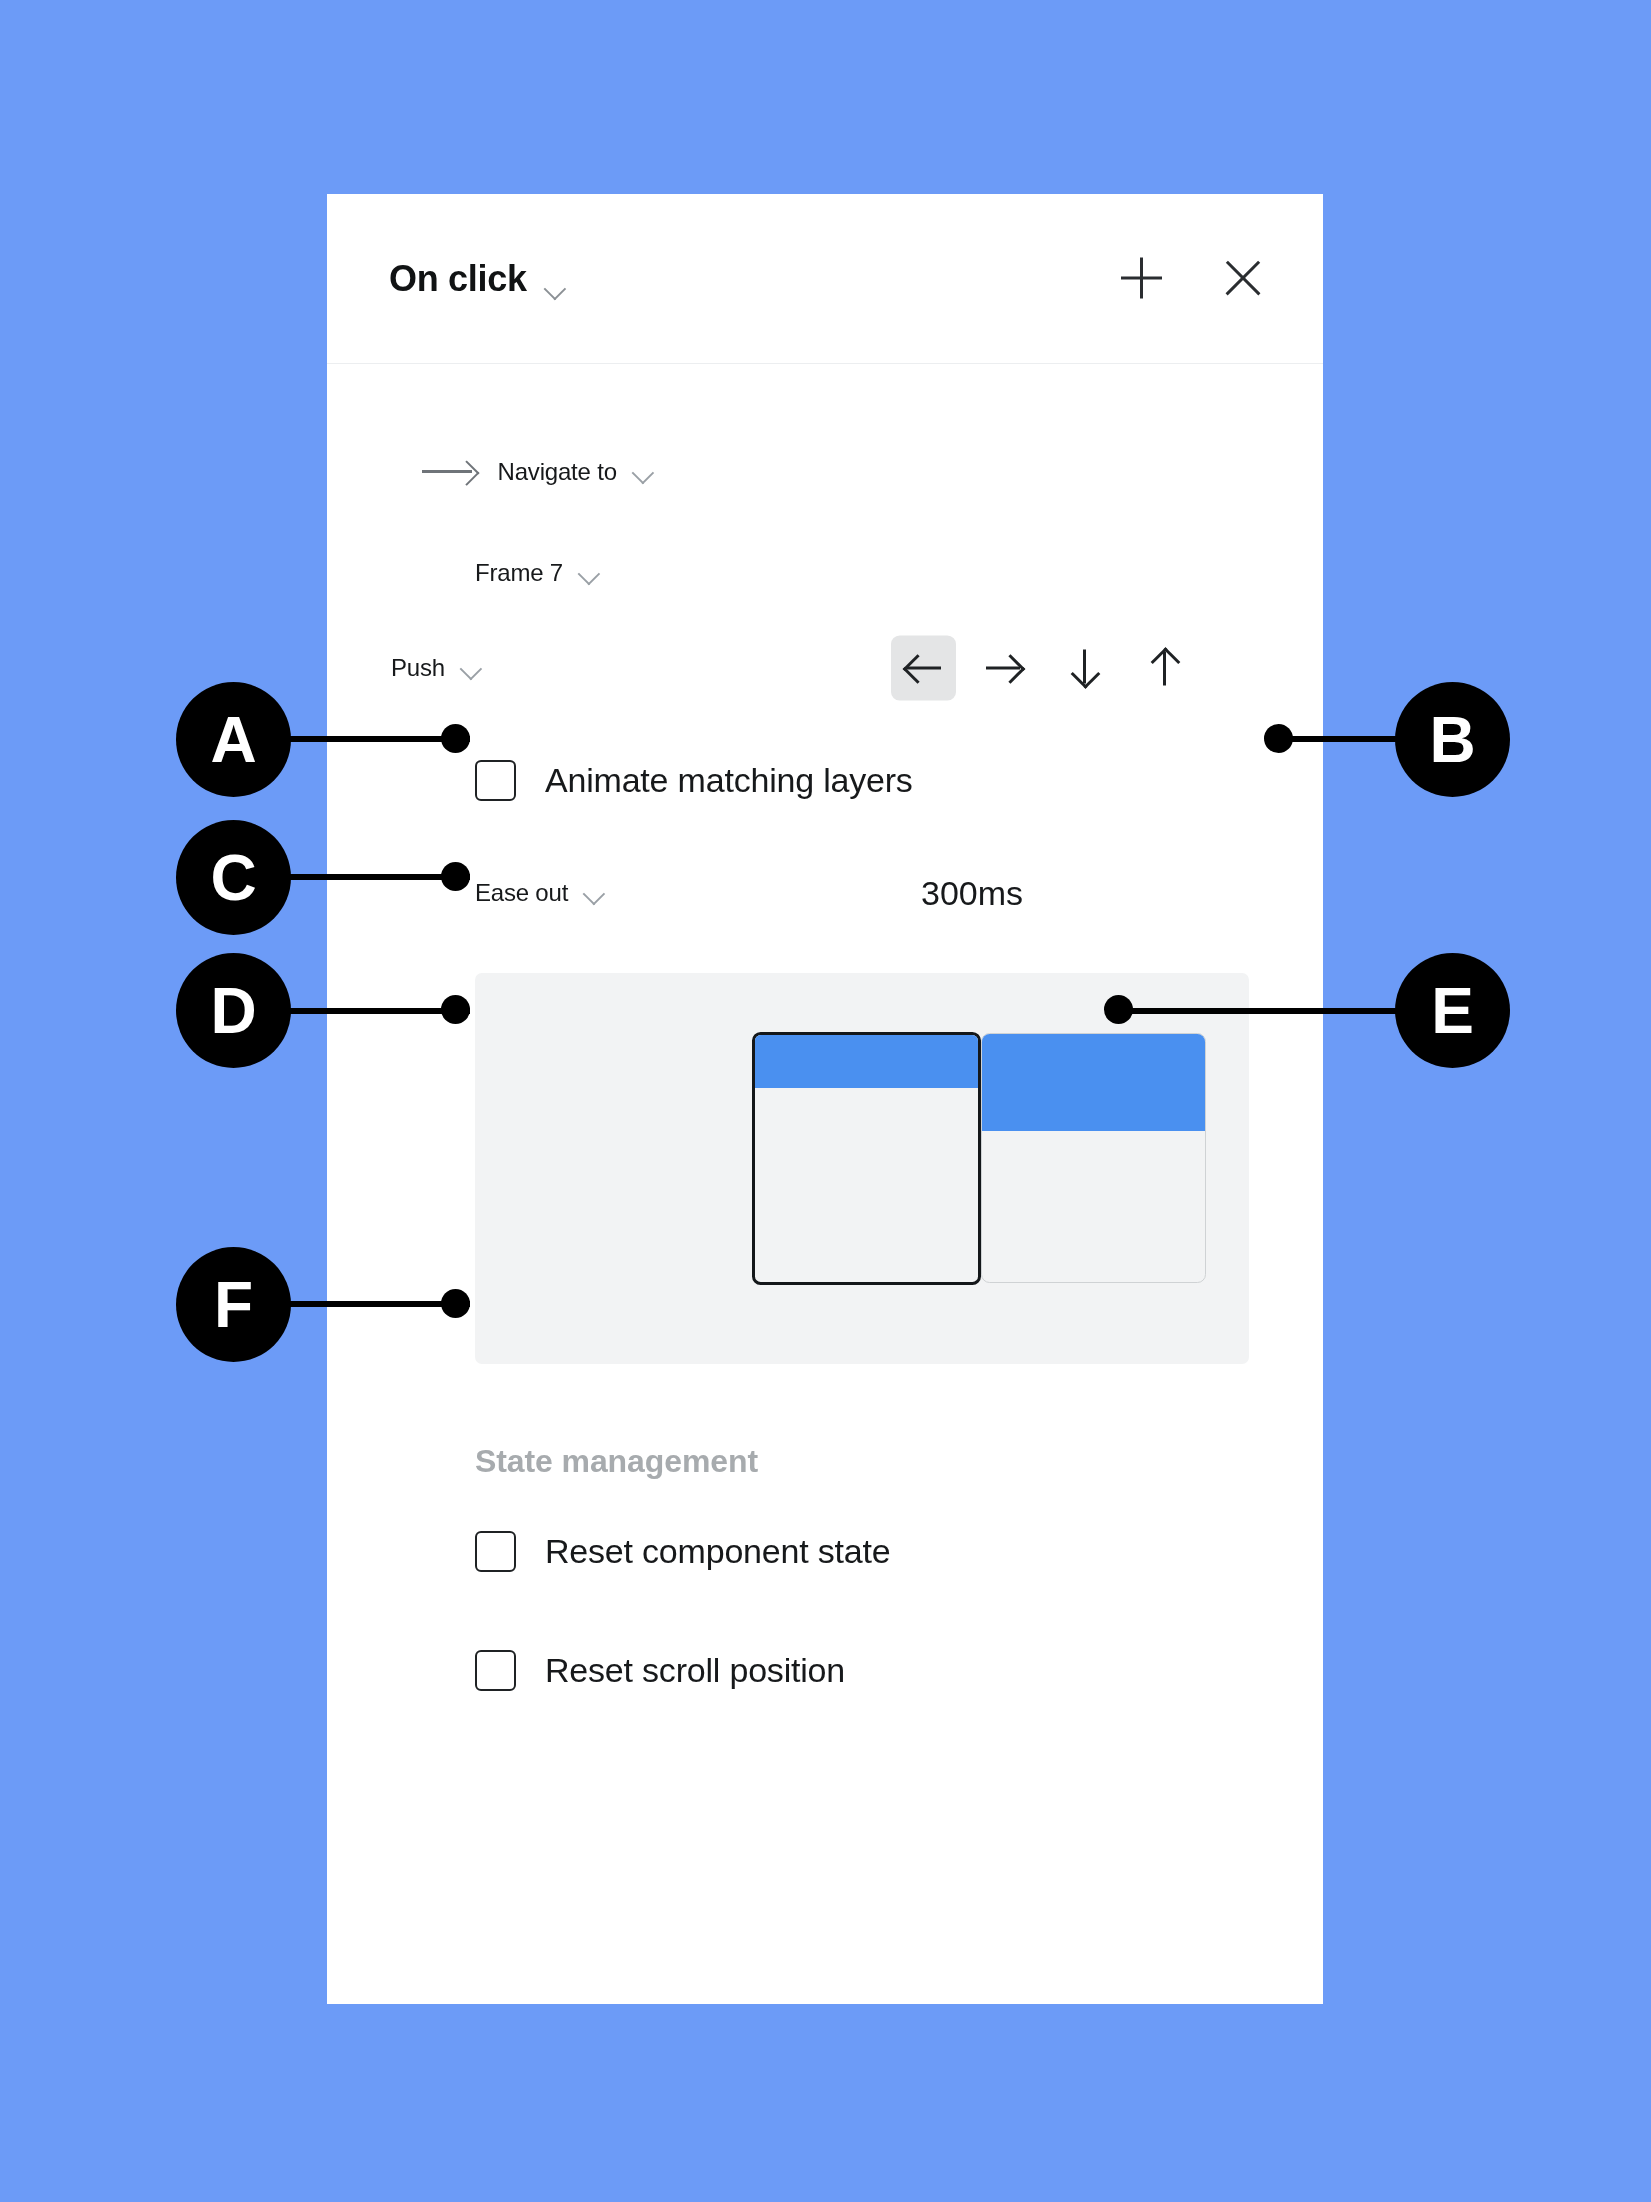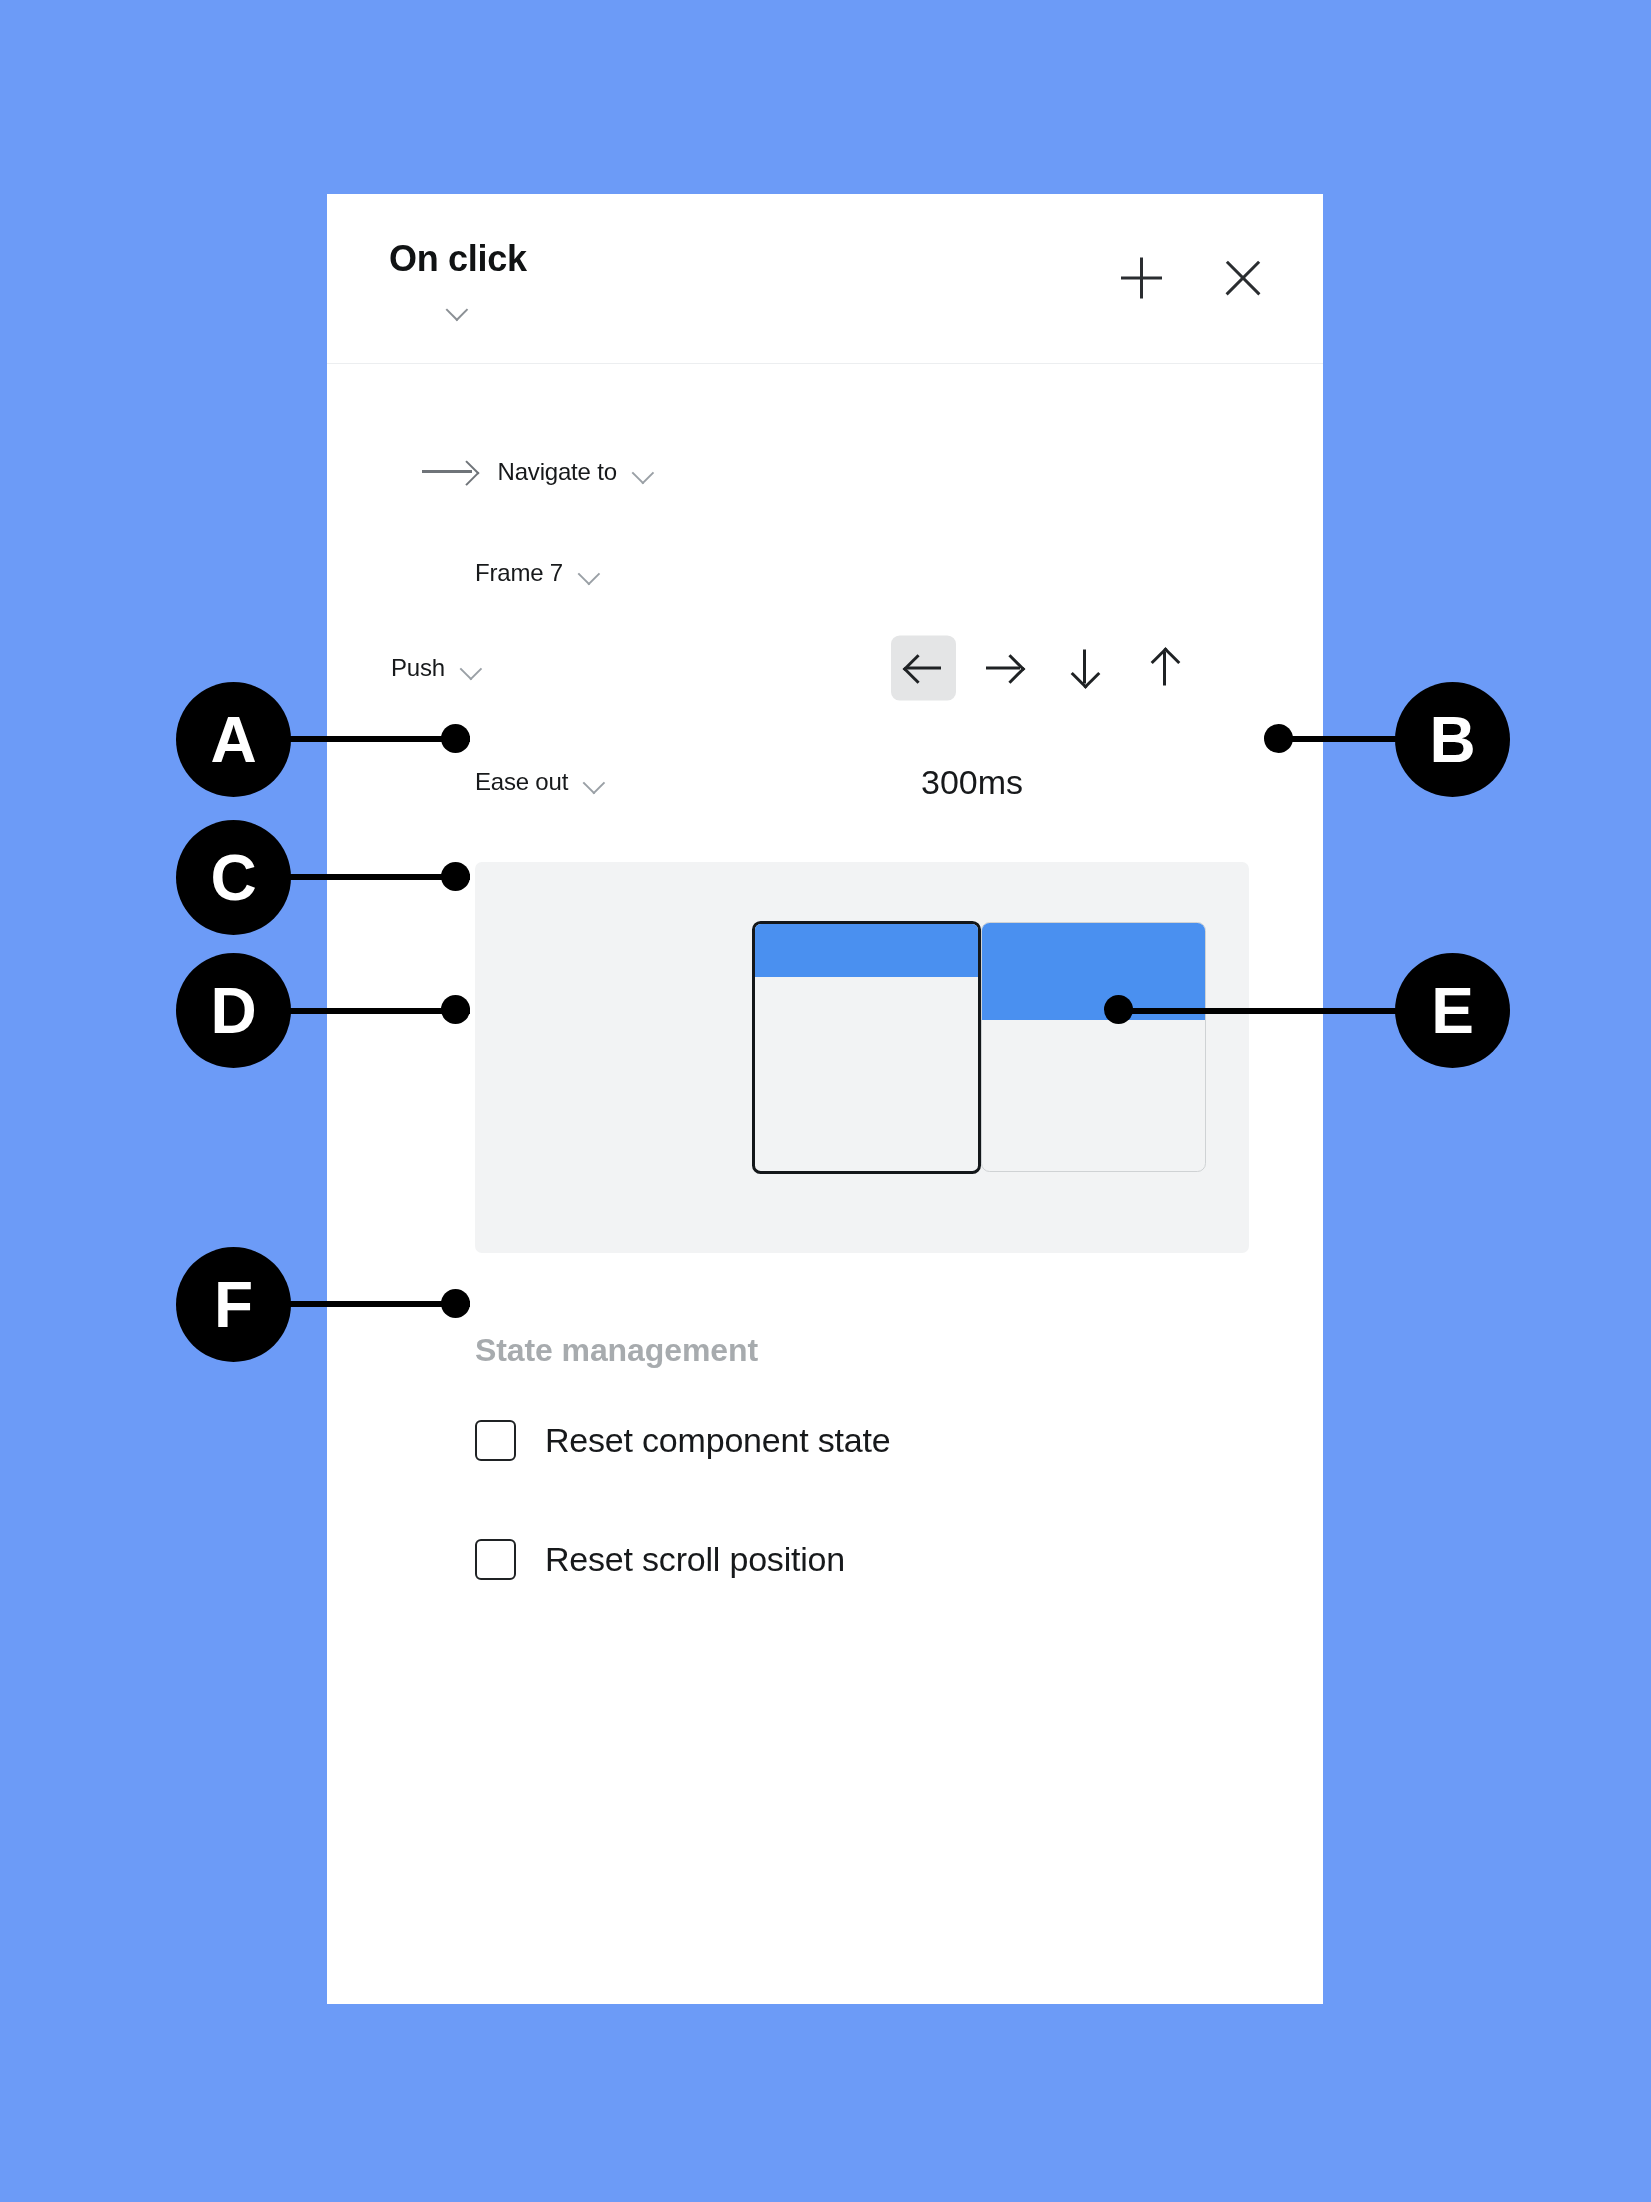--- a/index.html
+++ b/index.html
@@ -22,23 +22,22 @@
   #panel-header{
     position:relative;
     height:170px;
     border-bottom:1.7px solid #eceef0;
     box-sizing:border-box;
   }
   .hdr-title{
     position:absolute;
     left:62px; top:50%;
     transform:translateY(-50%);
-    display:flex; align-items:center; gap:18px;
+    display:flex; align-items:flex-end; gap:18px;
     cursor:pointer;
-    flex-direction:column;
   }
   .hdr-title .txt{
     font-size:36px; font-weight:700; color:#111314; letter-spacing:-0.3px;
   }
   .chev{
     display:inline-block;
     width:22.4px;height:22.4px;
     position:relative;
   }
   .chev::before{
@@ -242,20 +241,24 @@
         </span>
         <span class="dir-btn">
           <span class="ar ar-up">
               <i class="shaft"></i>
               <i class="head"></i>
             </span>
         </span>
       </span>
     </div>
 
+    <div class="row cb-row" id="row-animate">
+      <span class="cbx"></span>
+      <span class="cb-label">Animate matching layers</span>
+    </div>
 
     <div class="row" id="row-ease">
       <span class="field-wrap">
         <span class="field-text">Ease out</span>
         <span class="chev"></span>
       </span>
       <span class="duration">300ms</span>
     </div>
 
     <div id="preview">

